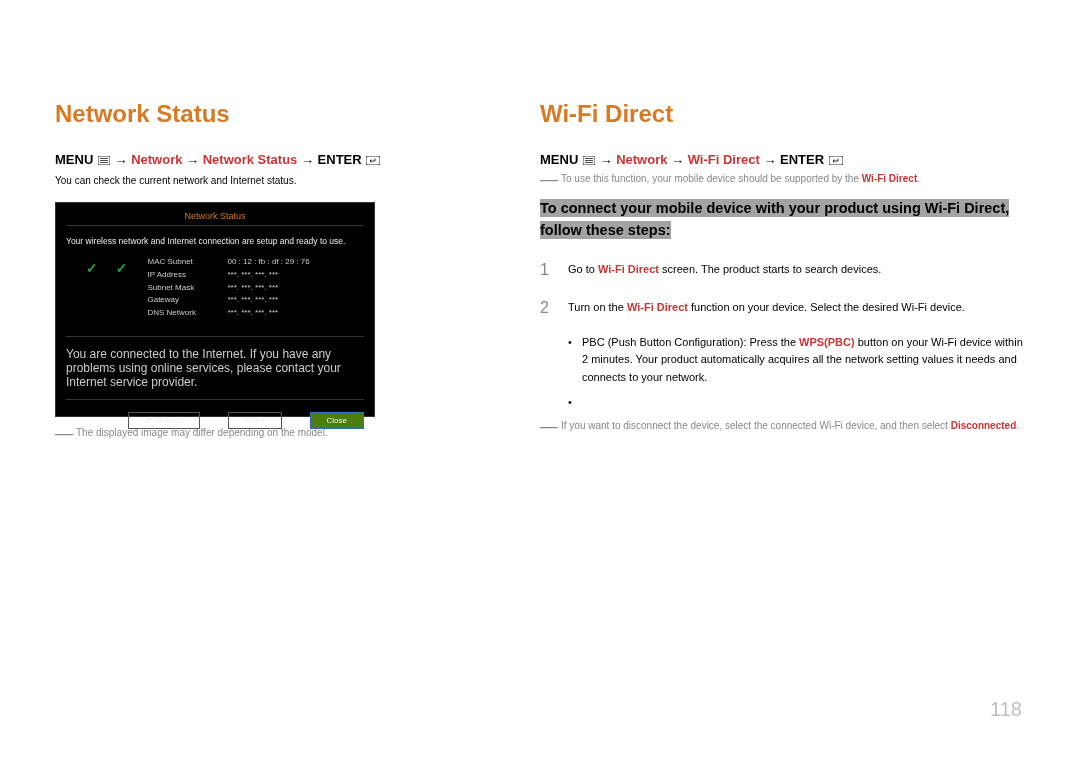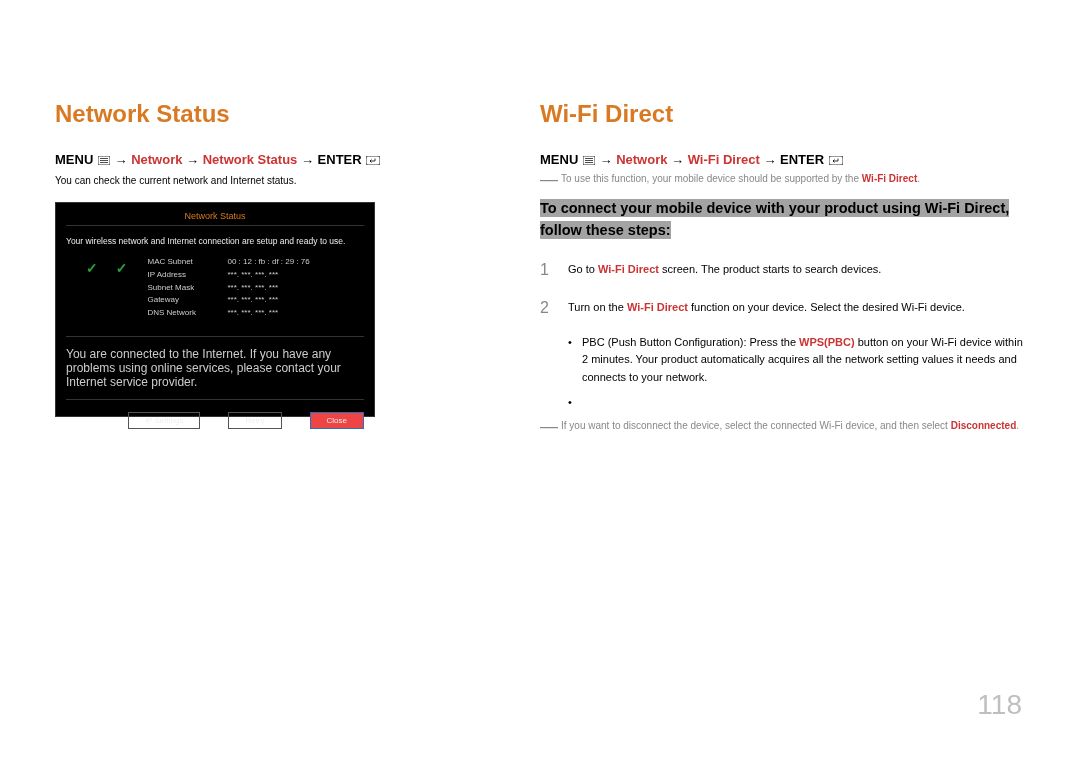--- a/index.html
+++ b/index.html
@@ -17,34 +17,34 @@
 .scr-body { display: flex; gap: 20px; margin-left: 20px; margin-bottom: 16px; }
 .checks { display: flex; gap: 18px; align-items: flex-start; padding-top: 4px; }
 .check { color: #2a9d3e; font-size: 14px; font-weight: bold; }
 .kv { font-size: 8px; line-height: 1.6; }
 .kv-row { display: flex; gap: 20px; }
 .kv-k { width: 60px; color: #ccc; }
 .kv-v { color: #ccc; }
 .scr-note { font-size: 12px; color: #ccc; border-top: 1px solid #333; border-bottom: 1px solid #333; padding: 10px 0; margin-bottom: 12px; }
 .scr-btns { display: flex; gap: 28px; justify-content: flex-end; }
 .scr-btn { border: 1px solid #555; padding: 3px 16px; font-size: 8px; color: #eee; }
-.scr-btn.active { background: #ef4444; border-color: #2a6dbf; }
+.scr-btn.active { background: #4d7c0f; border-color: #2a6dbf; }
 .footnote { font-size: 10px; color: #888; margin-bottom: 8px; }
 .dash { color: #888; margin-right: 3px; font-size: 18px; line-height: 0; vertical-align: middle; }
 .highlight-block { background: #a3a3a3; font-size: 14.5px; font-weight: 700; color: #000; line-height: 1.5; display: inline; padding: 1px 0; }
 .highlight-wrap { margin: 14px 0 16px 0; }
 .step { display: flex; gap: 14px; font-size: 11px; line-height: 1.5; margin-bottom: 14px; }
 .step-num { color: #888; font-size: 16px; width: 14px; flex-shrink: 0; font-weight: 400; }
 .step-txt { flex: 1; padding-top: 3px; }
 .bullet-list { margin-left: 28px; font-size: 11px; line-height: 1.6; }
 .bullet { display: flex; gap: 10px; margin-bottom: 8px; }
 .bullet-mark { width: 4px; flex-shrink: 0; }
 .bold { font-weight: 700; }
 .red { color: #cc3333; font-weight: 700; }
-.pagenum { position: absolute; bottom: 42px; right: 58px; font-size: 28px; color: #c0bfbf; font-weight: 300; }
+.pagenum { position: absolute; bottom: 42px; right: 58px; font-size: 20px; color: #c0bfbf; font-weight: 300; }
 </style>
 </head>
 <body>
 
 <div class="page">
   <div class="col">
     <h1>Network Status</h1>
     <div class="path">
       <span class="bold">MENU</span>
       <span class="menu-icon">
@@ -102,20 +102,21 @@
         </div>
       </div>
       <div class="scr-note">You are connected to the Internet. If you have any problems using online services, please contact your Internet service provider.</div>
       <div class="scr-btns">
         <div class="scr-btn">IP Settings</div>
         <div class="scr-btn">Retry</div>
         <div class="scr-btn active">Close</div>
       </div>
     </div>
 
+    <div class="footnote"><span class="dash">―</span><span>The displayed image may differ depending on the model.</span></div>
   </div>
 
   <div class="col">
     <h1>Wi-Fi Direct</h1>
     <div class="path">
       <span class="bold">MENU</span>
       <span class="menu-icon">
           <svg width="12" height="9" viewBox="0 0 12 9">
             <rect x="0" y="0" width="12" height="9" fill="none" stroke="#000" stroke-width="0.8"></rect>
             <line x1="2" y1="2.5" x2="10" y2="2.5" stroke="#000" stroke-width="0.7"></line>

